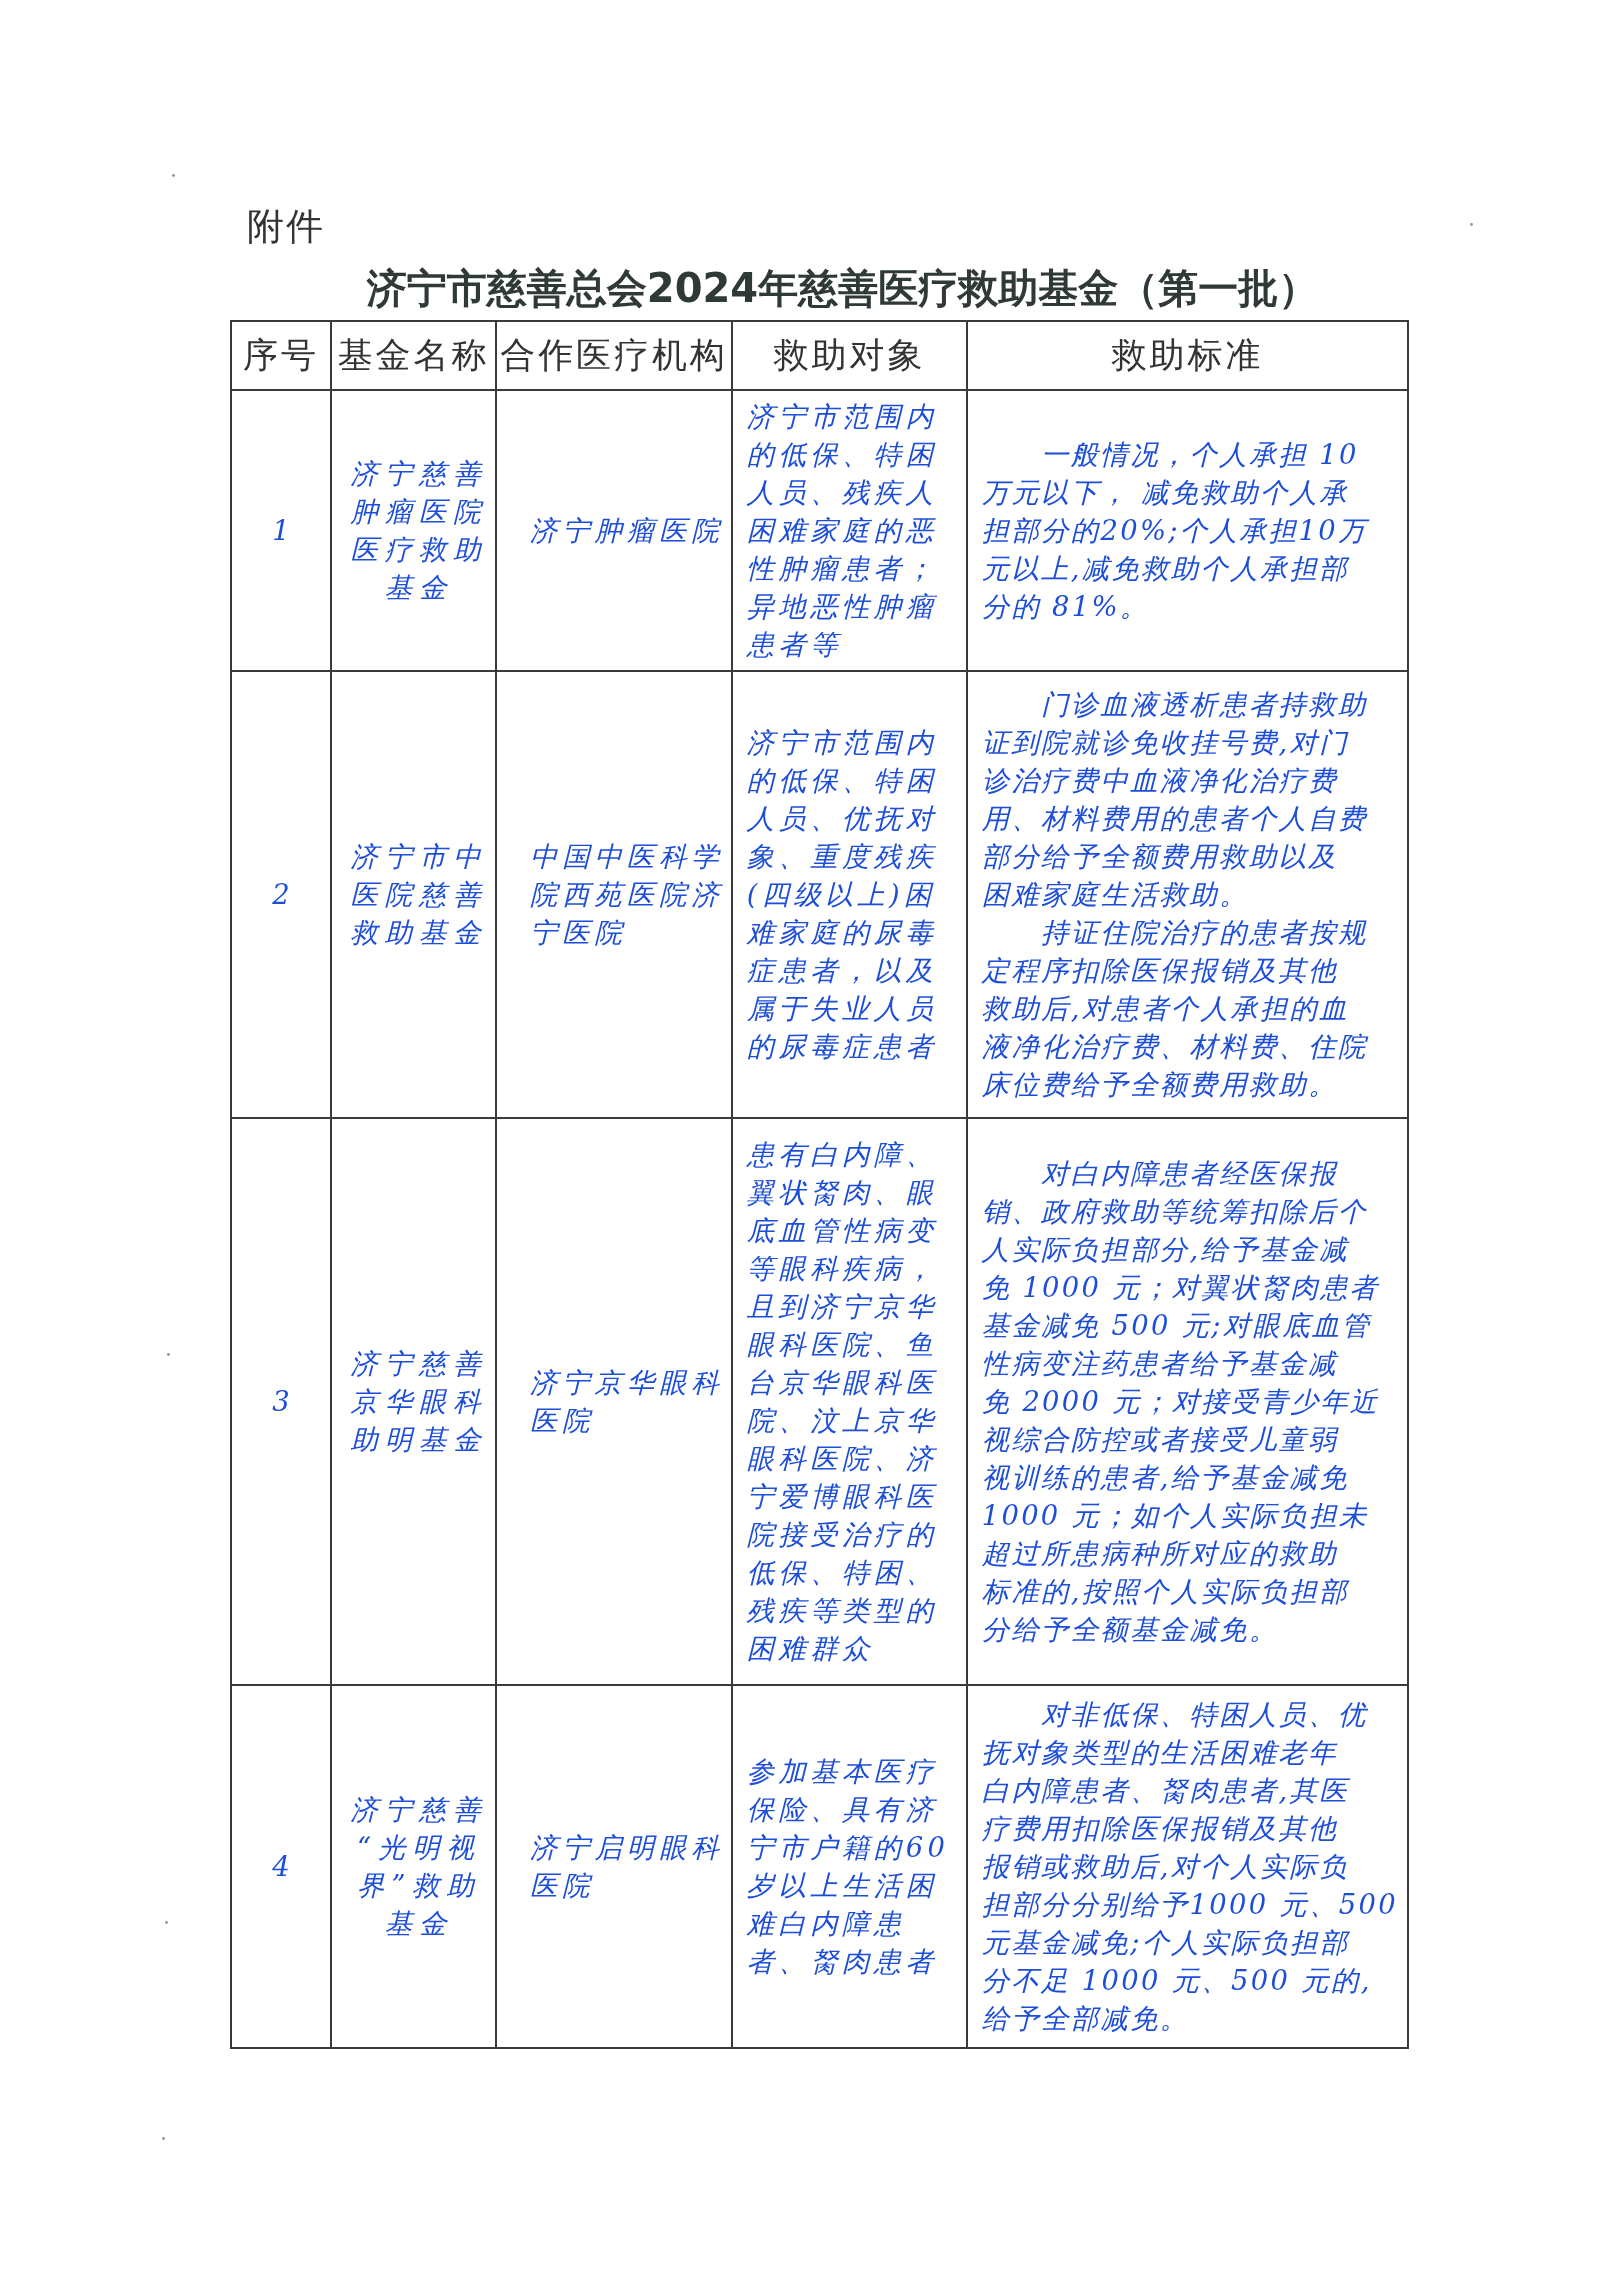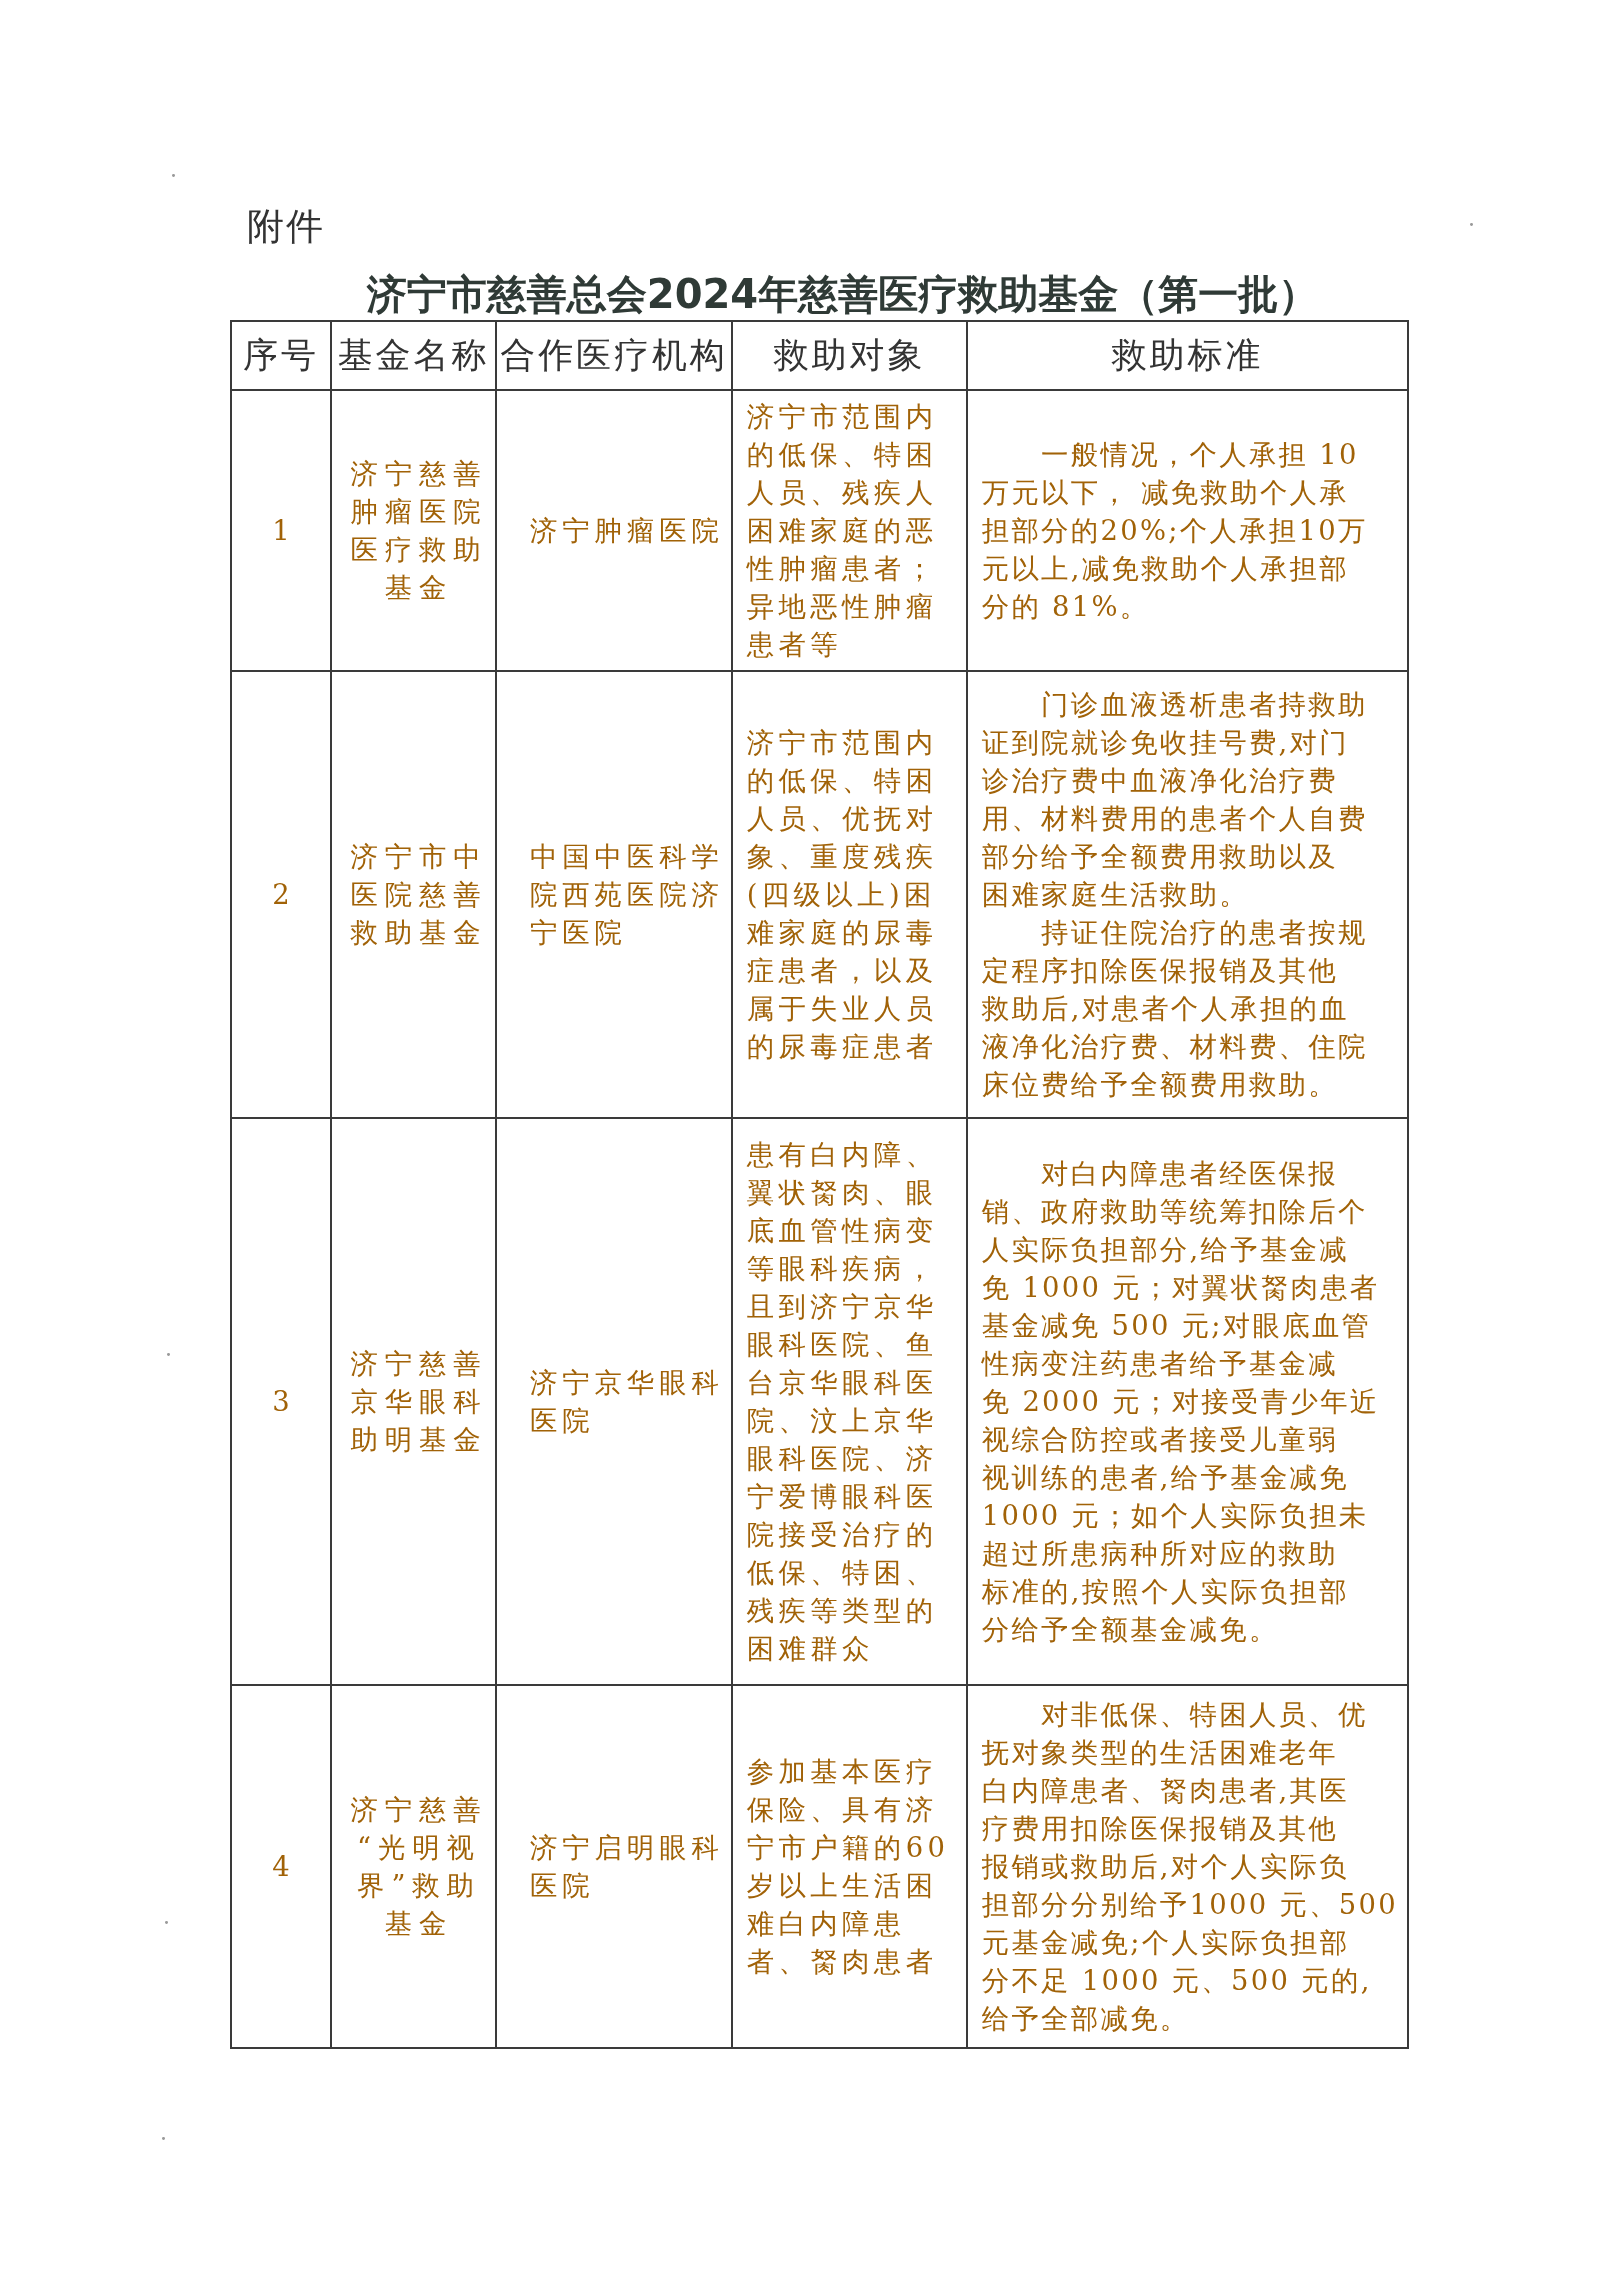--- a/index.html
+++ b/index.html
@@ -1,28 +1,28 @@
 <!DOCTYPE html>
 <html><head>
 <meta charset="utf-8">
 <style>
   html, body { margin:0; padding:0; background:#ffffff; }
   body { width:1621px; height:2294px; position:relative; overflow:hidden;
          font-family:"DejaVu Serif","Liberation Serif",serif; color:#2b2f2e; }
   .attach { position:absolute; left:247px; top:202px; font-size:37px;
             font-family:"DejaVu Sans","Liberation Sans",sans-serif; color:#333; letter-spacing:2px; }
-  .title { position:absolute; left:323px; top:267px; width:1039px; text-align:center;
+  .title { position:absolute; left:323px; top:261px; width:1039px; text-align:center;
            font-size:40px; font-weight:bold; color:#2f3a36; letter-spacing:0px;
            font-family:"DejaVu Sans","Liberation Sans",sans-serif; white-space:nowrap; }
   table { position:absolute; left:230px; top:320px; border-collapse:collapse; table-layout:fixed; }
   td, th { border:2px solid #3a3a3a; padding:0; vertical-align:middle; }
   th { height:67px; font-weight:normal; font-size:35px; text-align:center; color:#333;
        font-family:"DejaVu Serif","Liberation Serif",serif; letter-spacing:2.9px; }
   .c0{width:98px;} .c1{width:163px;text-align:center;} .c2{width:234px;} .c3{width:233px;} .c4{width:439px;}
-  .lines { display:block; font-size:27.4px; line-height:38px; color:#a16207; }
+  .lines { display:block; font-size:27.4px; line-height:38px; color:#1d4ed8;font-style:italic; }
   .line { display:block; white-space:nowrap; }
   .num { text-align:center; font-size:27.4px; }
   .name { padding-left:11px; letter-spacing:6.9px; }
   .inst { padding-left:33px; letter-spacing:4.9px; }
   .target { padding-left:13.7px; letter-spacing:4.4px; }
   .std { padding-left:13.7px; padding-right:5.9px; letter-spacing:2.3px; }
   .r1{height:281px;} .r2{height:447px;} .r3{height:567px;} .r4{height:363px;}
   .speck { position:absolute; width:2.9px; height:2.9px; background:#999; border-radius:50%; }
 </style>
 </head>

